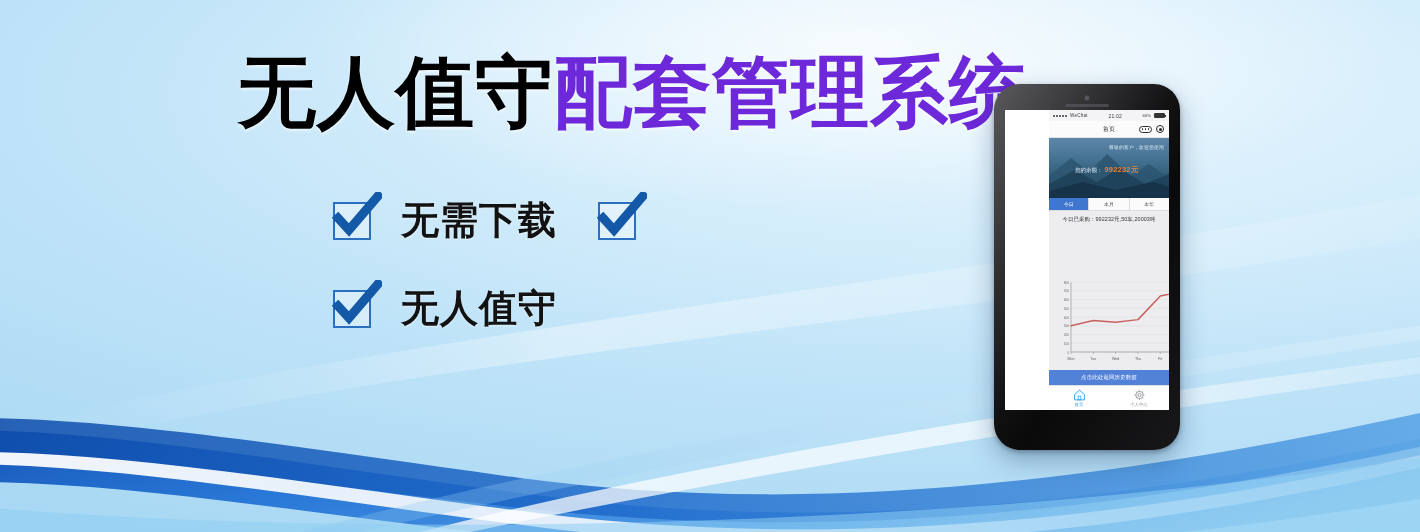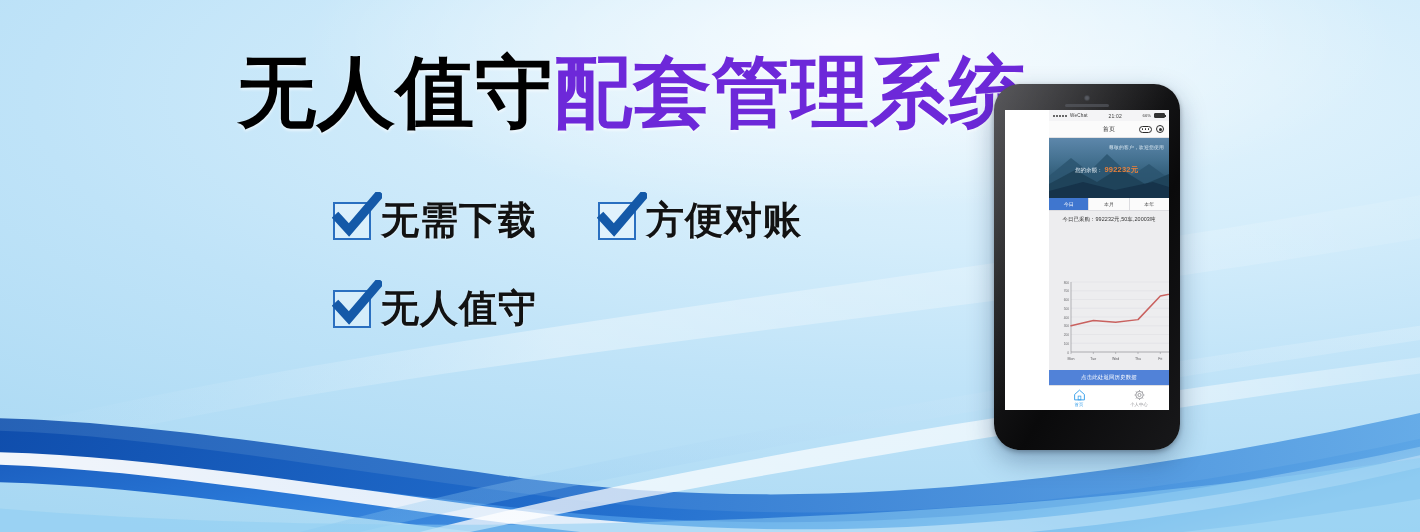--- a/index.html
+++ b/index.html
@@ -45,21 +45,21 @@
 
   
   .features {
     position:absolute;
     left:333px; top:176px;
     display:grid;
     grid-template-columns:265px 265px;
     grid-auto-rows:88px;
     align-items:center;
   }
-  .feature { display:flex; align-items:center; gap:8px; }
+  .feature { display:flex; align-items:center; gap:28px; }
   .chk {
     position:relative;
     width:40px; height:40px;
     flex:0 0 40px;
   }
   .chk .box {
     position:absolute; left:0; top:2px;
     width:38px; height:38px;
     border:2px solid #2a6fc0;
     background:rgba(255,255,255,.35);
@@ -294,21 +294,20 @@
 
 
 
     <div class="feature">
       <span class="chk">
         <span class="box"></span>
         <svg width="50" height="50" viewBox="0 0 50 50">
           <path d="M6 26 L17 38 L46 4" fill="none" stroke="#1459a8" stroke-width="9" stroke-linecap="square" stroke-linejoin="miter"></path>
         </svg>
       </span>
-      <span class="feature-label">方便对账</span>
     </div>
 
 
     <div class="feature">
       <span class="chk">
         <span class="box"></span>
         <svg width="50" height="50" viewBox="0 0 50 50">
           <path d="M6 26 L17 38 L46 4" fill="none" stroke="#1459a8" stroke-width="9" stroke-linecap="square" stroke-linejoin="miter"></path>
         </svg>
       </span>

